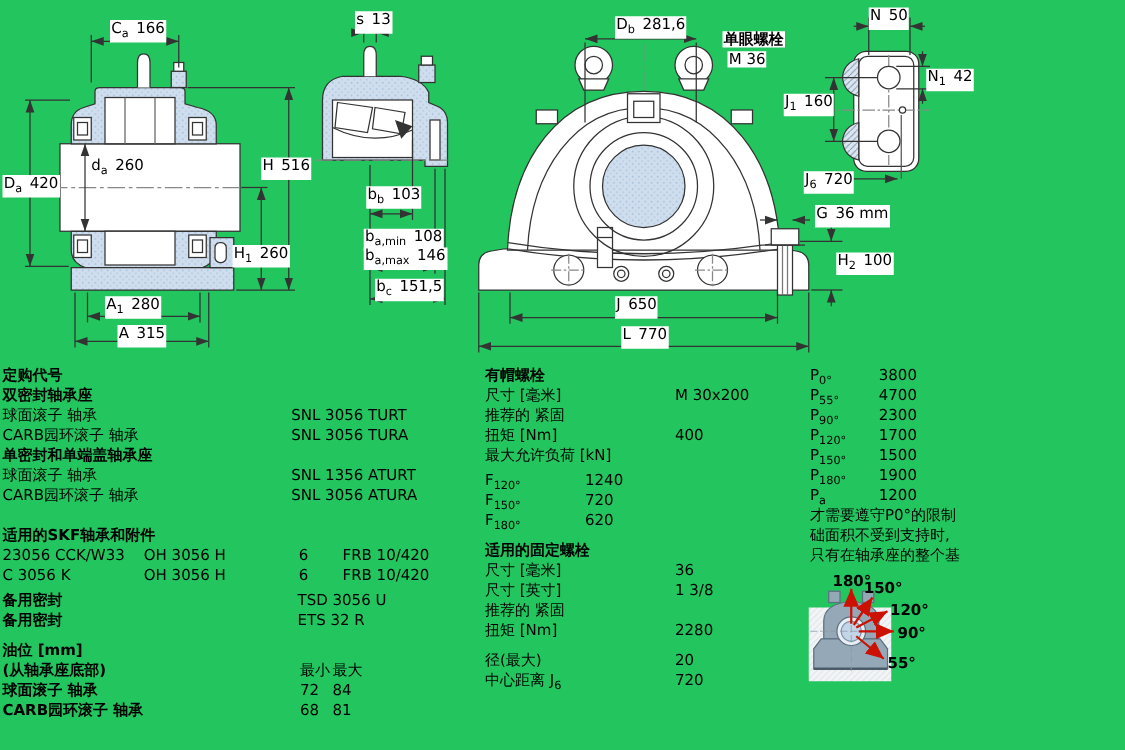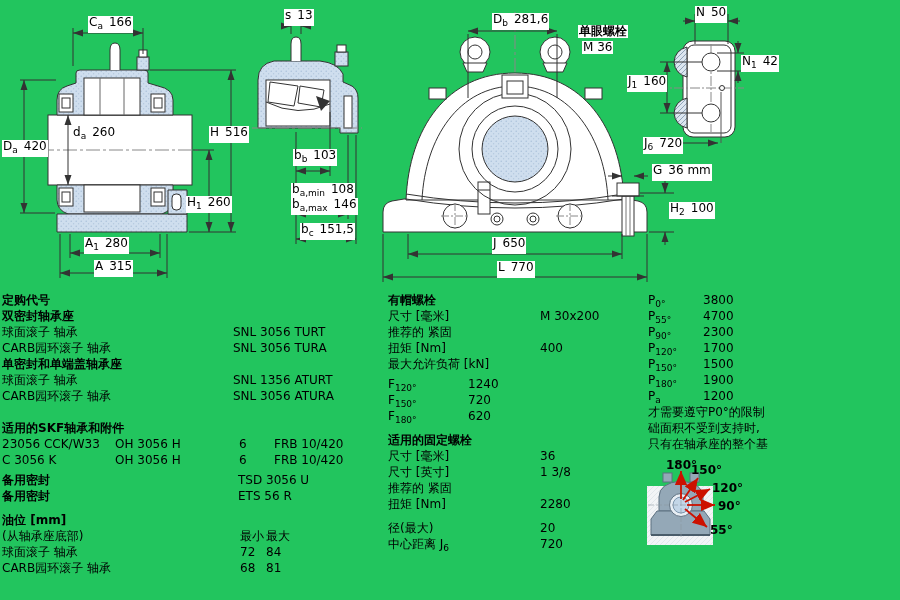--- a/index.html
+++ b/index.html
@@ -15,21 +15,21 @@
   .row .l{flex:none;}
   .sp16{height:16px;}.sp8{height:8px;}.sp4{height:4px;}
   
   #col1 .pair .l{width:231px;}
   #col1 .tbl .c1{width:113px;}
   #col1 .tbl .c2{width:122px;}
   #col1 .tbl .cq{width:35px;padding-left:2px;}
   #col1 .hdr .h1{width:113px;}
   #col1 .hdr .h2{width:142px;}
   #col1 .spare .l{width:236px;}
-  #col1 .oil .l{width:238px;}
+  #col1 .oil .l{width:238px;font-weight:bold;}
   #col1 .oil .mn{width:26px;}
   
   #col2 .pair .l{width:152px;}
   #col2 .frow .fs{width:80px;}
   sub{font-size:9px;}
   
   #col3 .prow .ps{width:55px;}
   .ang{position:absolute;font-size:12px;font-weight:bold;white-space:nowrap;line-height:12px;}
 </style>
 </head>
@@ -282,21 +282,21 @@
         <span class="cq">6</span>
         <span>FRB 10/420</span>
       </div>
     <div class="sp4"></div>
     <div class="row spare">
         <span class="l cnb">备用密封</span>
         <span>TSD 3056 U</span>
       </div>
     <div class="row spare">
         <span class="l cnb">备用密封</span>
-        <span>ETS 56 R</span>
+        <span>ETS 32 R</span>
       </div>
     <div class="sp8"></div>
     <div class="row cnb">
         <span>油位 [mm]</span>
       </div>
     <div class="row oil">
         <span class="l">(从轴承座底部)</span>
         <span class="mn">最小</span>
         <span>最大</span>
       </div>

